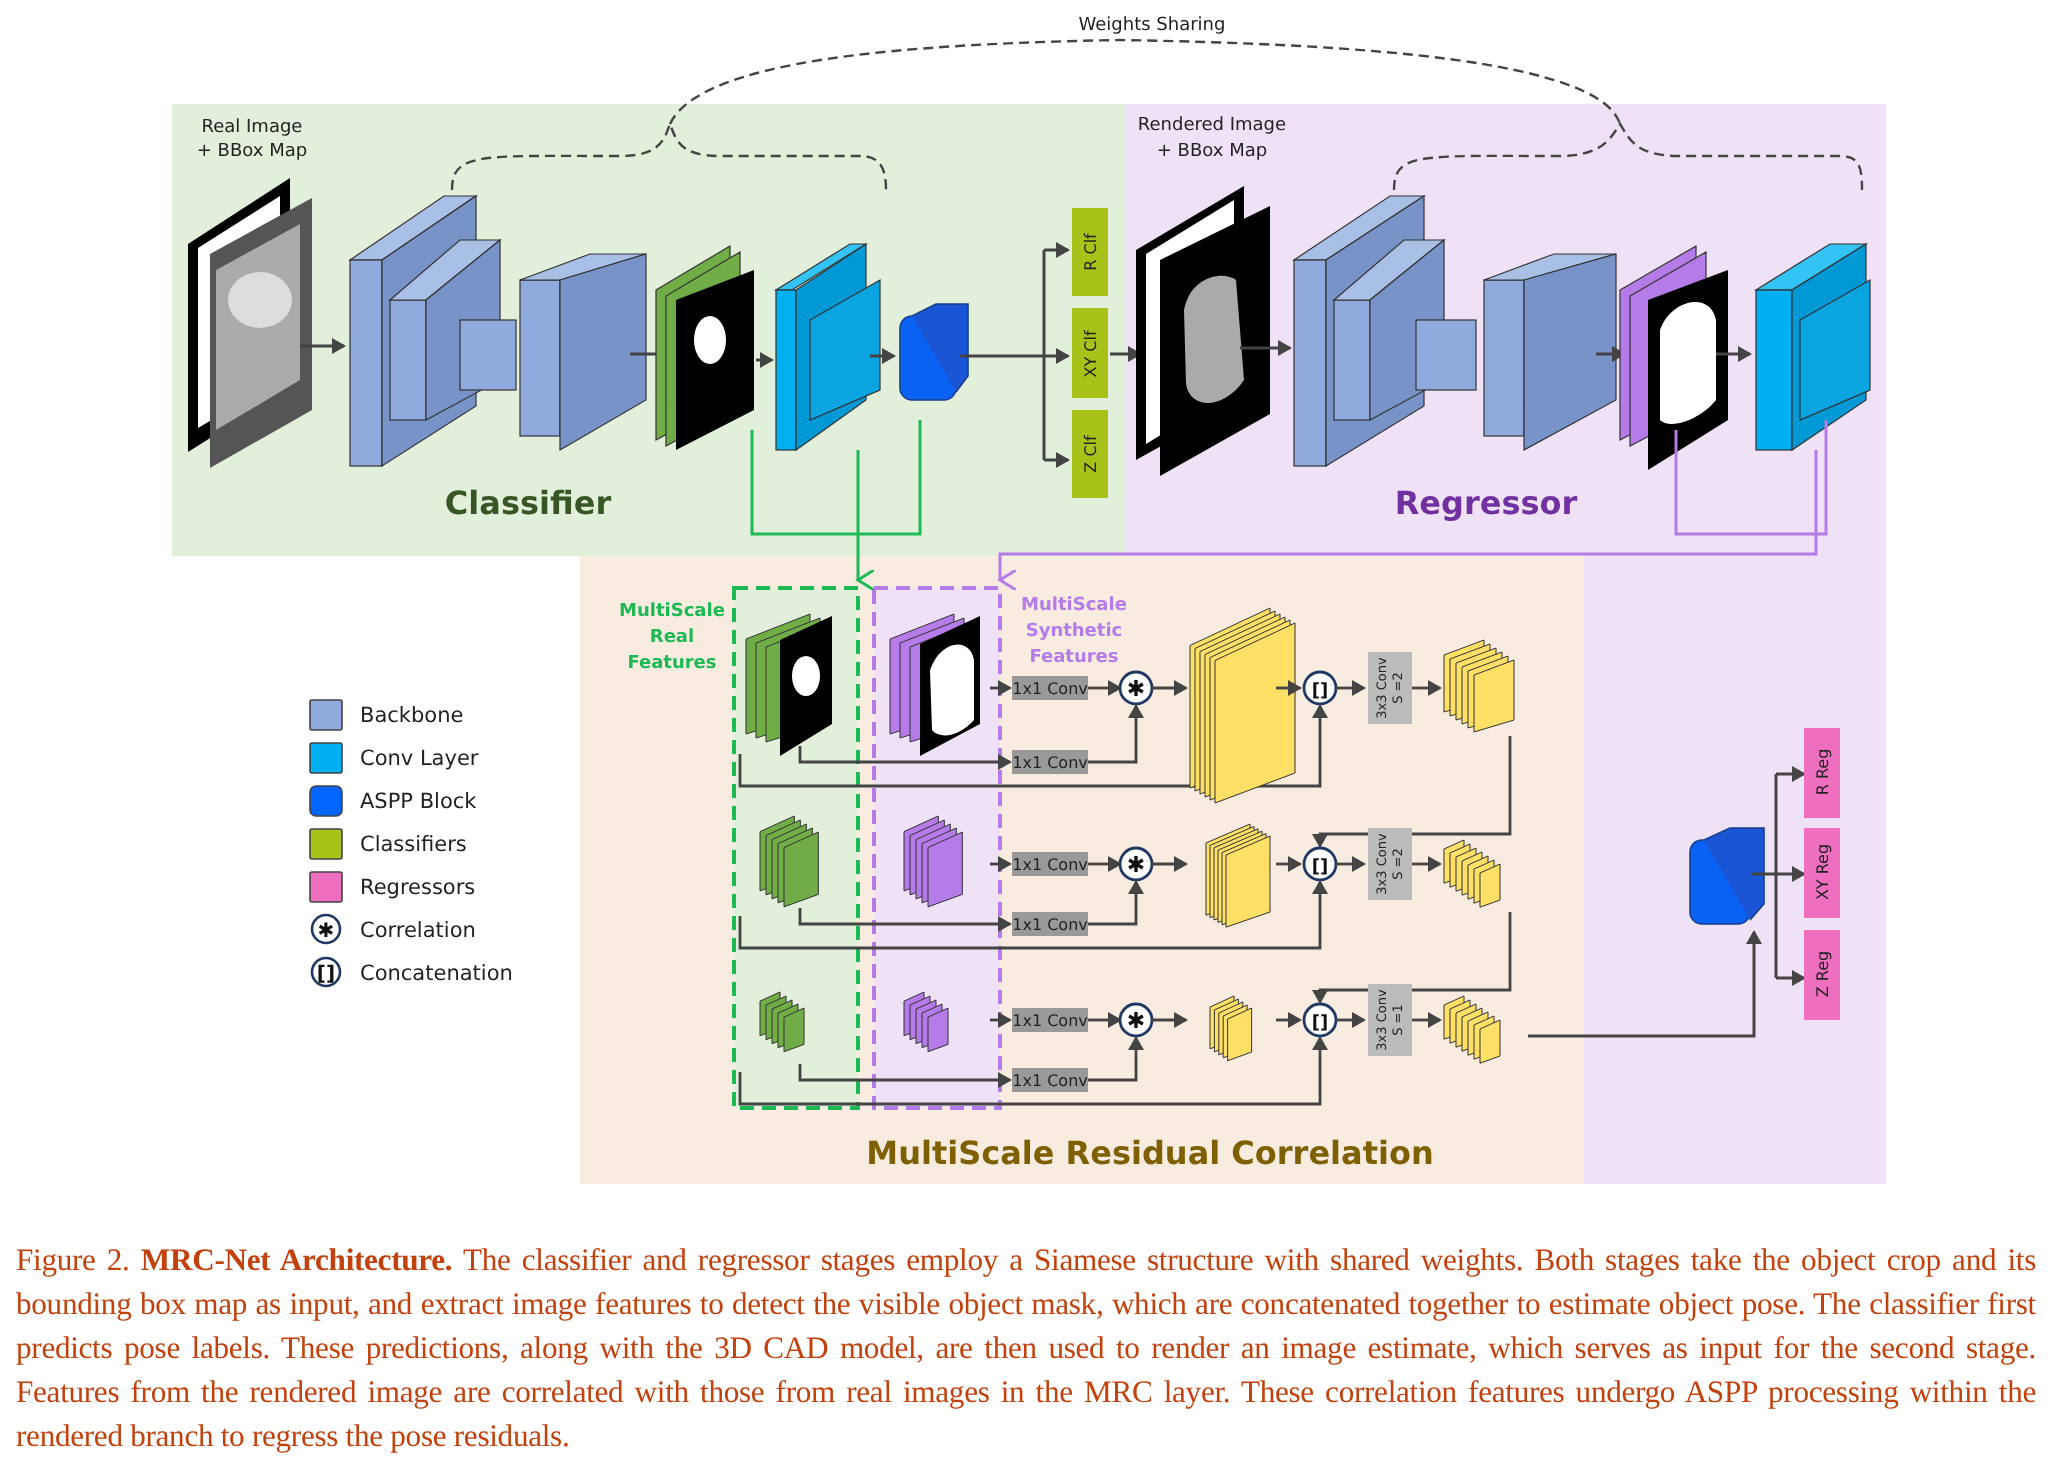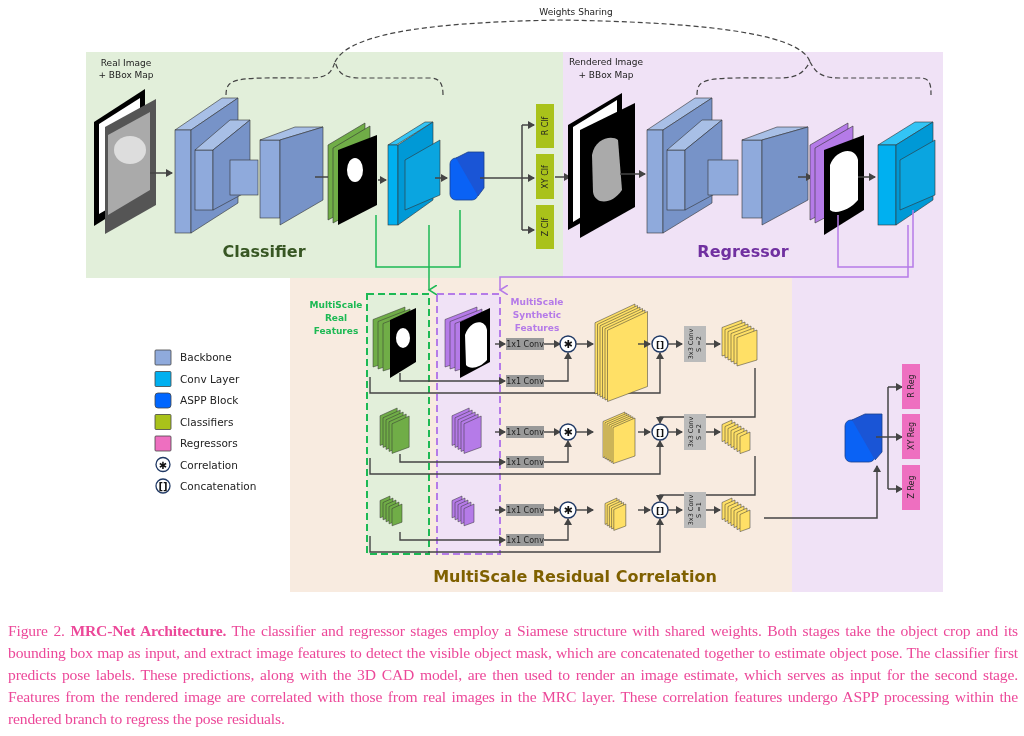--- a/index.html
+++ b/index.html
@@ -1,18 +1,18 @@
 <!DOCTYPE html>
 <html><head>
 <meta charset="utf-8">
 <style>
   html,body{margin:0;padding:0;background:#fff;}
   body{width:1024px;height:736px;position:relative;overflow:hidden;font-family:"Liberation Sans",sans-serif;}
   #diagram{position:absolute;left:0;top:0;width:1024px;height:600px;}
-  .caption{position:absolute;left:8px;top:620px;width:1010px;font-family:"Liberation Serif",serif;font-size:15.6px;line-height:22px;color:#ec4899;text-align:justify;letter-spacing:-0.15px;}
+  .caption{position:absolute;left:8px;top:620px;width:1010px;font-family:"Liberation Serif",serif;font-size:15.6px;line-height:22px;color:#c2410c;text-align:justify;letter-spacing:-0.15px;}
   .caption b{font-weight:bold;}
   svg text{font-family:"DejaVu Sans",sans-serif;}
   .lbl{font-size:9px;fill:#222;}
   .stage{font-size:16px;font-weight:bold;}
   .legend-text{font-size:10.5px;fill:#222;}
   .boxlbl{font-size:8px;fill:#222;}
   .ms{font-size:9px;font-weight:bold;}
 </style>
 </head>
 <body>

